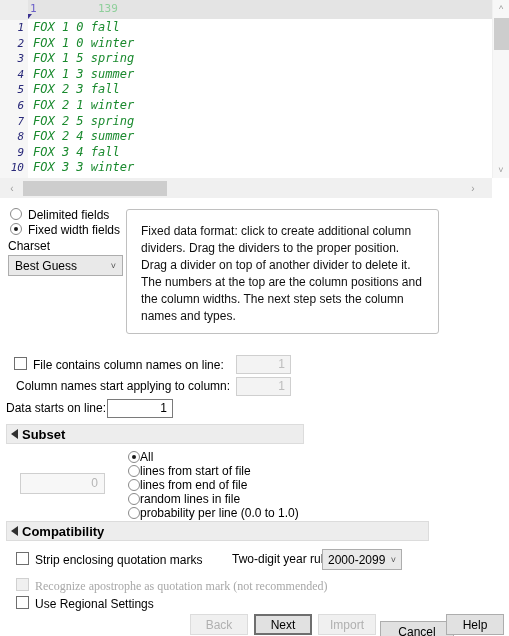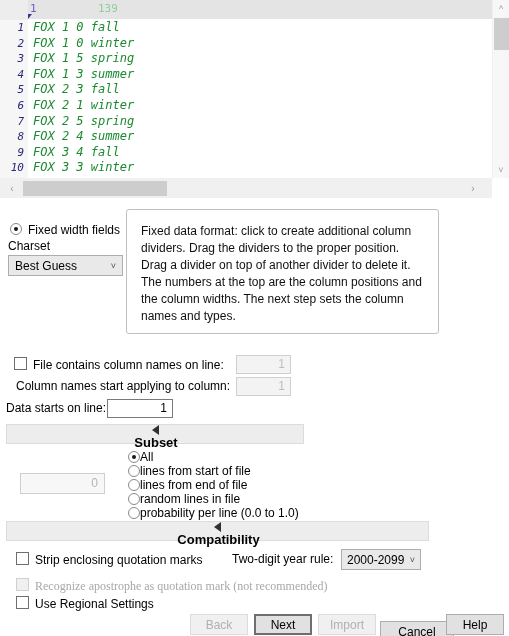--- a/index.html
+++ b/index.html
@@ -156,21 +156,21 @@
     border: 1px solid #7a7a7a; background: #ffffff; color: #000000;
   }
   #inp-colnames-line { left: 236px; top: 355px; width: 55px; }
   #inp-colnames-col  { left: 236px; top: 377px; width: 55px; }
   #inp-datastart     { left: 107px; top: 399px; width: 66px; }
 
   
   .section-head {
     position: absolute; left: 6px; width: 298px; height: 20px;
     background: #ededed; border: 1px solid #dcdcdc;
-    display: flex; align-items: center; padding-left: 2px; flex-direction: column;
+    display: flex; align-items: center; padding-left: 2px;
   }
   .section-head .tri {
     width: 0; height: 0; margin-right: 4px; margin-left: 2px;
     border-top: 5px solid transparent; border-bottom: 5px solid transparent;
     border-right: 7px solid #303030;
   }
   .section-head .title { font-size: 13px; font-weight: bold; }
   #sec-subset { top: 424px; }
   #sec-compat { top: 521px; width: 423px; }
 
@@ -182,21 +182,21 @@
   }
   .subset-opt { position: absolute; left: 128px; font-size: 12px; white-space: nowrap; }
 
   
   #cb-strip { left: 16px; top: 552px; }
   #cb-apostrophe { left: 16px; top: 578px; font-family: Liberation Serif, serif; }
   #cb-regional { left: 16px; top: 596px; }
   .disabled-text { color: #a8a8a8; }
   #lbl-yearrule { position: absolute; left: 232px; top: 552px; font-size: 12px; }
   #sel-yearrule {
-    position: absolute; left: 341px; top: 549px; width: 80px; height: 21px;
+    position: absolute; left: 322px; top: 549px; width: 80px; height: 21px;
     background: #e9e9e9; border: 1px solid #adadad;
     font-size: 12px; display: flex; align-items: center; padding: 0 5px;
   }
   #sel-yearrule .val { flex: 1; }
   #sel-yearrule .chev { color: #4d4d4d; font-size: 9px; }
 
   
   .btn {
     position: absolute; top: 614px; height: 21px;
     background: #e1e1e1; border: 1px solid #adadad;
@@ -250,20 +250,23 @@
     </div>
 
     <div class="hsb">
       <div class="hsb-left">‹</div>
       <div class="hsb-thumb"></div>
       <div class="hsb-right">›</div>
     </div>
     <div class="corner"></div>
   </div>
 
+  <div class="opt-row" id="fmt-delimited">
+    <span class="radio-outer"></span><span class="lbl">Delimited fields</span>
+  </div>
   <div class="opt-row" id="fmt-fixed">
     <span class="radio-outer checked"></span><span class="lbl">Fixed width fields</span>
   </div>
 
   <div class="charset-label">Charset</div>
   <div class="charset-select">
     <span class="val">Best Guess</span>
     <span class="chev">˅</span>
   </div>
 

